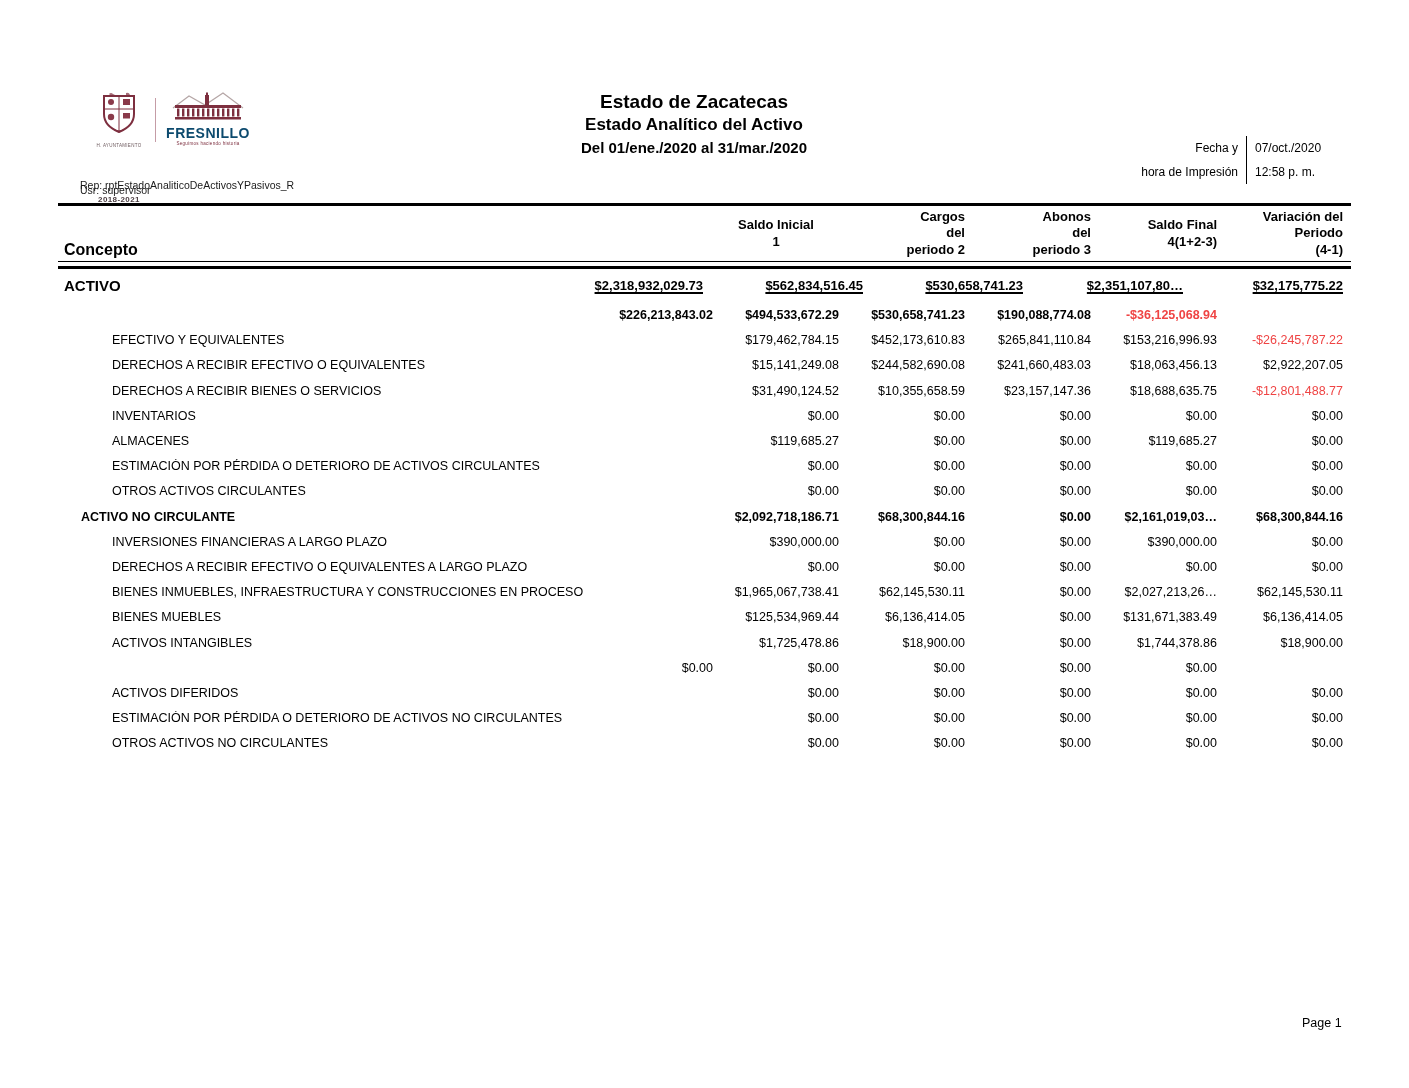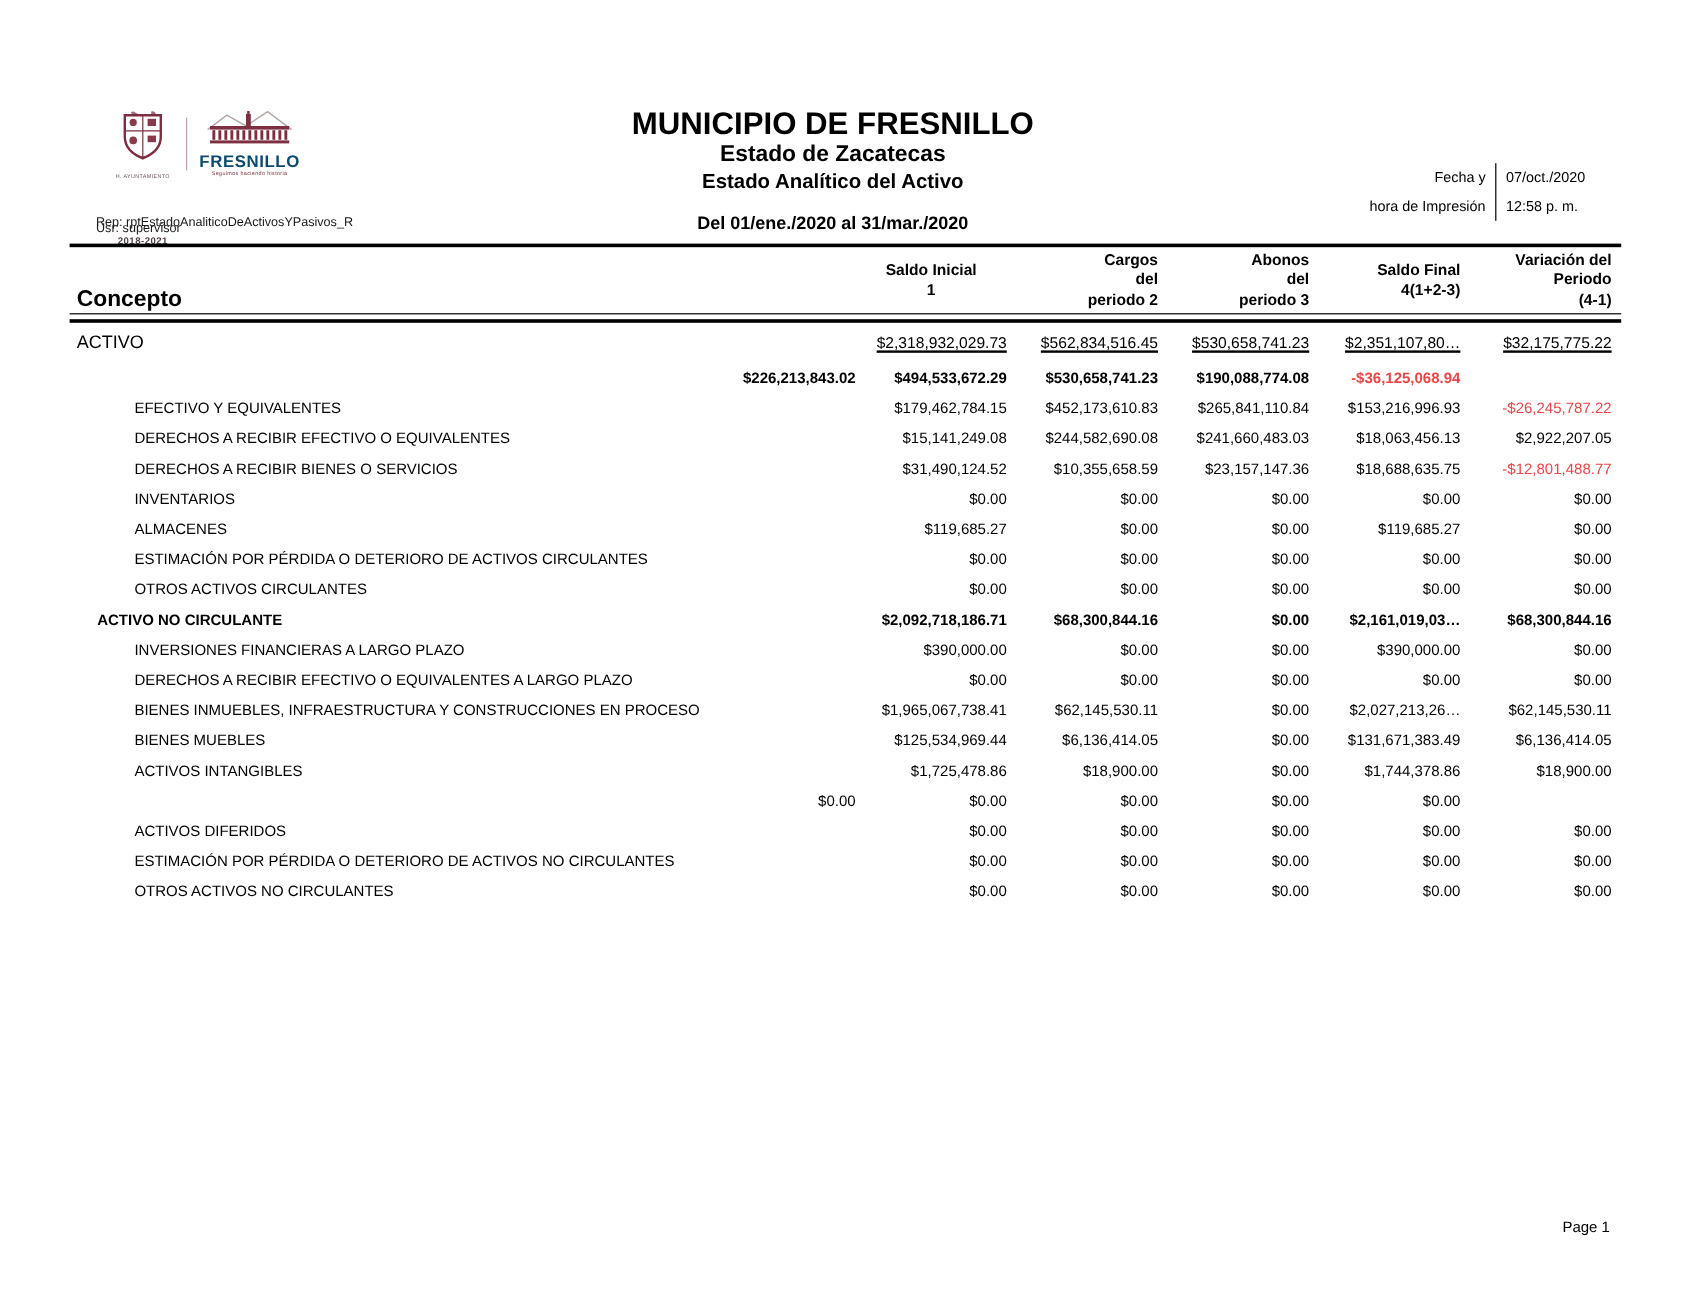--- a/index.html
+++ b/index.html
@@ -15,51 +15,51 @@
   .logo-divider { width:1px; height:44px; background:#c59ca6; margin:6px 10px 0 10px; }
   .brand { width:84px; text-align:center; }
   .brand-name { font-family:Liberation Sans, sans-serif; font-size:14px; font-weight:bold; color:#0c4a6e; letter-spacing:0.5px; margin-top:-1px; }
   .brand-tagline { font-size:4.5px; color:#7d2f3f; letter-spacing:0.3px; }
 
   
   .titles { position:absolute; left:294px; top:90px; width:800px; text-align:center; font-weight:bold; }
   .title-main   { font-size:26px; line-height:27px; }
   .title-state  { font-size:19px; line-height:22px; margin-top:1px; }
   .title-report { font-size:17px; line-height:21px; margin-top:1px; }
-  .title-period { font-size:15px; line-height:21px; margin-top:14px; }
+  .title-period { font-size:15px; line-height:21px; margin-top:2px; }
 
   
   .print-info { position:absolute; top:136px; left:1126px; display:flex; font-size:12px; }
   .print-labels { width:112px; text-align:right; line-height:24px; }
   .print-divider { width:1px; background:#000; margin:0 8px 0 8px; }
   .print-values { line-height:24px; }
 
   
   .rep-ref, .usr-ref { position:absolute; left:80px; font-size:10.5px; color:#1a1a1a; white-space:nowrap; }
   .rep-ref { top:179px; }
   .usr-ref { top:184px; }
 
   
   .report-table { position:absolute; left:58px; top:203px; width:1293px; }
   .rule-top { height:2.5px; background:#000; }
   .grid-cols { display:grid; grid-template-columns:1fr 126px 126px 126px 126px 126px; }
   .table-header { padding:3px 8px 3px 0; border-bottom:1px solid #000; align-items:end; }
   .hc { font-weight:bold; font-size:13px; line-height:16.5px; }
-  .hc-concept { padding-left:6px; font-size:19px; }
+  .hc-concept { padding-left:6px; font-size:16px; }
   .hc.center { text-align:center; }
   .hc.right { text-align:right; }
   .hc.two-line { padding-bottom:8px; }
   .rule-thick { height:2.5px; background:#000; margin-top:4px; }
 
   .table-body { padding-right:8px; }
   .row { align-items:center; height:25.2px; }
   .row .cell { white-space:nowrap; }
   .row .num { text-align:right; font-size:12.5px; }
   .row .concept { font-size:12.5px; overflow:hidden; }
-  .row.grand { height:34px; font-weight:normal; }
+  .row.grand { height:34px; font-weight:bold;gap:34px; }
   .row.grand .concept { font-size:15px; padding-left:6px; }
   .row.grand .num { font-size:13px; text-decoration:underline; text-decoration-thickness:1.5px; text-underline-offset:2px; }
   .row.section { font-weight:bold; }
   .row.section .concept { padding-left:23px; }
   .row.detail .concept { padding-left:54px; }
   .neg { color:#ef4444; }
 
   .page-num { position:absolute; left:1302px; top:1016px; font-size:12.5px; }
 </style>
 </head>
@@ -111,21 +111,20 @@
           </g>
           <rect x="4" y="25" width="66" height="2.5" fill="#7d2f3f"></rect>
         </svg>
       </span>
       <div class="brand-name">FRESNILLO</div>
       <div class="brand-tagline">Seguimos haciendo historia</div>
     </div>
   </div>
 
   <div class="titles">
-    <div class="title-main">MUNICIPIO DE FRESNILLO</div>
     <div class="title-state">Estado de Zacatecas</div>
     <div class="title-report">Estado Analítico del Activo</div>
     <div class="title-period">Del 01/ene./2020 al 31/mar./2020</div>
   </div>
 
   <div class="print-info">
     <div class="print-labels">
       <div>Fecha y</div>
       <div>hora de Impresión</div>
     </div>

